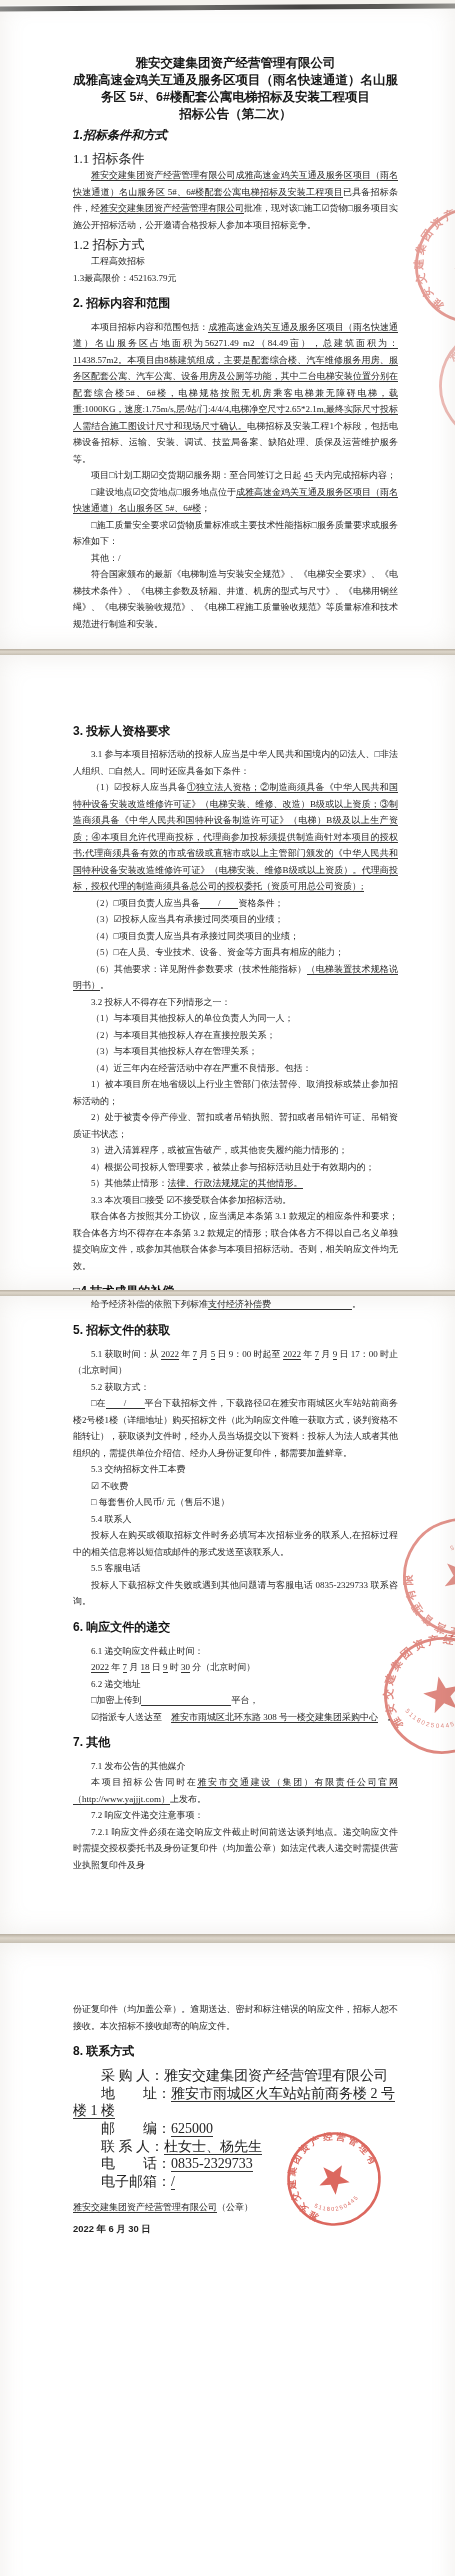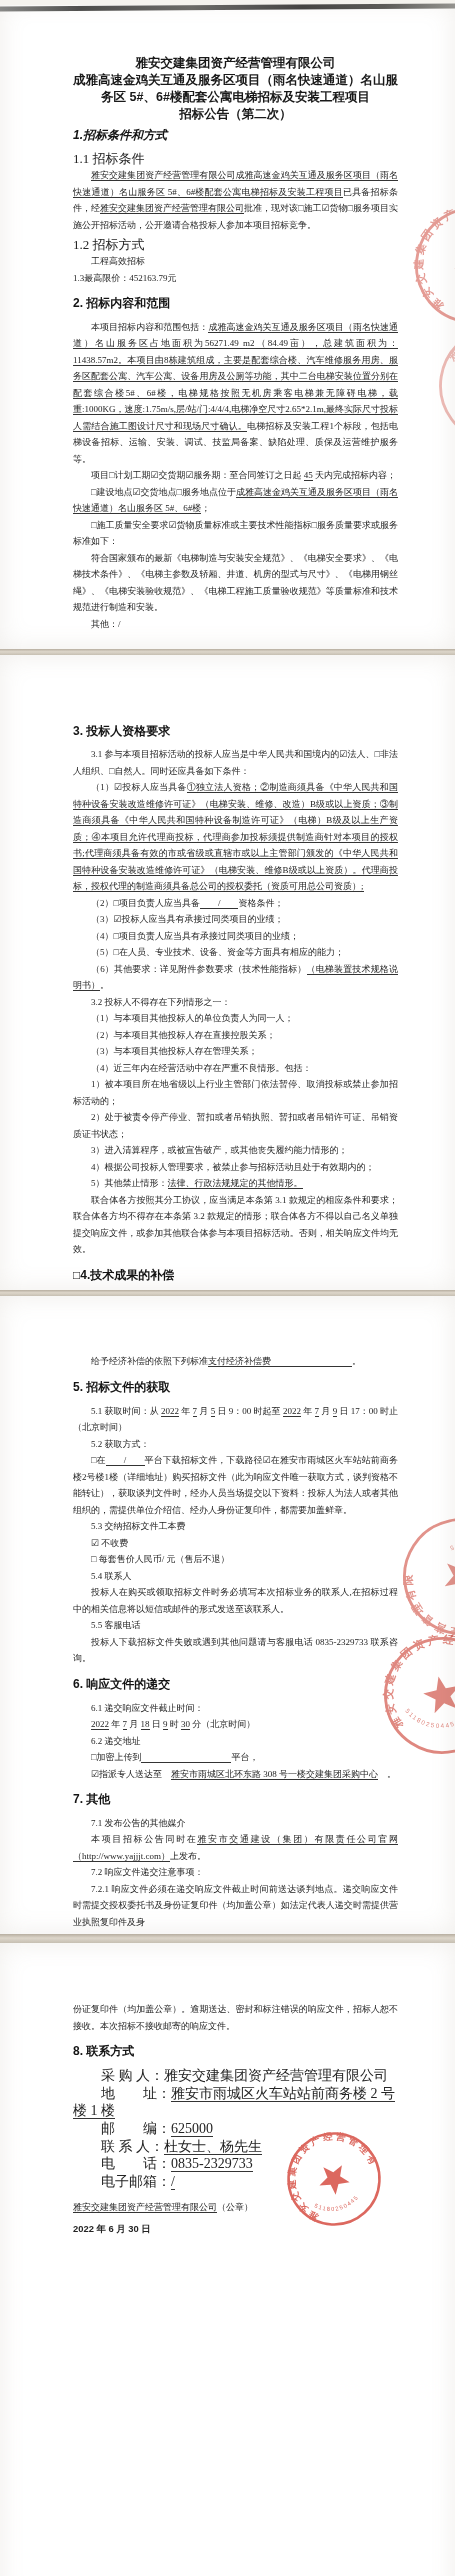--- a/index.html
+++ b/index.html
@@ -8,21 +8,21 @@
           font-family:"Liberation Serif","DejaVu Serif",serif;color:#242424;overflow:hidden;}
   .page{position:relative;width:455px;background:#ffffff;overflow:hidden;
         box-shadow:inset 0 0 26px rgba(150,138,115,.14);}
   .page-1{height:649px;}
   .page-2{height:635px;}
   .page-3{height:638px;}
   .page-4{height:663px;}
   .content{position:relative;padding:0 57px 0 73px;}
   .page-1 .content{padding-top:55px;}
   .page-2 .content{padding-top:59px;}
-  .page-3 .content{padding-top:57px;}
+  .page-3 .content{}
   .page-4 .content{padding-top:58px;}
 
   .blk{position:relative;}
   .blk span{white-space:pre-wrap;}
   .t{font-family:"Liberation Sans","DejaVu Sans",sans-serif;font-weight:bold;text-align:center;
      font-size:12.5px;line-height:17px;color:#191919;}
   .h2{font-family:"Liberation Sans","DejaVu Sans",sans-serif;font-weight:bold;font-size:12px;
       line-height:17px;margin:9px 0 6.8px;color:#141414;}
   .mtl{margin-top:4px;font-style:italic;}
   .sub{font-size:13px;line-height:16.5px;margin-top:3.4px;}
@@ -69,22 +69,22 @@
         <div class="blk sub"><span>1.1 招标条件</span></div>
         <div class="blk p ind"><span class="u">雅安交建集团资产经营管理有限公司成雅高速金鸡关互通及服务区项目（雨名快速通道）名山服务区 5#、6#楼配套公寓电梯招标及安装工程项目</span><span>已具备招标条件，经</span><span class="u">雅安交建集团资产经营管理有限公司</span><span>批准，现对该□施工☑货物□服务项目实施公开招标活动，公开邀请合格投标人参加本项目招标竞争。</span></div>
         <div class="blk sub"><span>1.2 招标方式</span></div>
         <div class="blk p ind"><span>工程高效招标</span></div>
         <div class="blk p"><span>1.3最高限价：452163.79元</span></div>
         <div class="blk h2"><span>2. 招标内容和范围</span></div>
         <div class="blk p ind"><span>本项目招标内容和范围包括：</span><span class="u">成雅高速金鸡关互通及服务区项目（雨名快速通道）名山服务区占地面积为56271.49 m2（84.49亩），总建筑面积为：11438.57m2。本项目由8栋建筑组成，主要是配套综合楼、汽车维修服务用房、服务区配套公寓、汽车公寓、设备用房及公厕等功能，其中二台电梯安装位置分别在配套综合楼5#、6#楼，电梯规格按照无机房乘客电梯兼无障碍电梯，载重:1000KG，速度:1.75m/s,层/站/门:4/4/4,电梯净空尺寸2.65*2.1m,最终实际尺寸投标人需结合施工图设计尺寸和现场尺寸确认。</span><span>电梯招标及安装工程1个标段，包括电梯设备招标、运输、安装、调试、技监局备案、缺陷处理、质保及运营维护服务等。</span></div>
         <div class="blk p ind"><span>项目□计划工期☑交货期☑服务期：至合同签订之日起 </span><span class="u">45</span><span> 天内完成招标内容；</span></div>
         <div class="blk p ind"><span>□建设地点☑交货地点□服务地点位于</span><span class="u">成雅高速金鸡关互通及服务区项目（雨名快速通道）名山服务区 5#、6#楼</span><span>；</span></div>
         <div class="blk p ind"><span>□施工质量安全要求☑货物质量标准或主要技术性能指标□服务质量要求或服务标准如下：</span></div>
+        <div class="blk p ind"><span>其他：/</span></div>
         <div class="blk p ind"><span>符合国家颁布的最新《电梯制造与安装安全规范》、《电梯安全要求》、《电梯技术条件》、《电梯主参数及轿厢、井道、机房的型式与尺寸》、《电梯用钢丝绳》、《电梯安装验收规范》、《电梯工程施工质量验收规范》等质量标准和技术规范进行制造和安装。</span></div>
-        <div class="blk p ind"><span>其他：/</span></div>
       </div>
 
     <div class="stamp stamp-p1a">
       <svg width="131" height="131" viewBox="0 0 230 230">
         <circle cx="115" cy="115" r="100" fill="none" stroke="#cf4a3d" stroke-width="5"></circle>
         <defs>
             <path id="arc-a1" d="M 37,152 A 88,88 0 1 1 193,152" fill="none"></path>
           </defs>
         <text fill="#cf4a3d" font-size="19" font-weight="bold" letter-spacing="6" font-family="Liberation Sans, sans-serif">
           <textPath href="#arc-a1">雅安交建集团资产经营管理有限公司</textPath>
@@ -121,20 +121,21 @@
         <div class="blk p ind"><span>3.2 投标人不得存在下列情形之一：</span></div>
         <div class="blk p ind"><span>（1）与本项目其他投标人的单位负责人为同一人；</span></div>
         <div class="blk p ind"><span>（2）与本项目其他投标人存在直接控股关系；</span></div>
         <div class="blk p ind"><span>（3）与本项目其他投标人存在管理关系；</span></div>
         <div class="blk p ind"><span>（4）近三年内在经营活动中存在严重不良情形。包括：</span></div>
         <div class="blk p ind"><span>1）被本项目所在地省级以上行业主管部门依法暂停、取消投标或禁止参加招标活动的；</span></div>
         <div class="blk p ind"><span>2）处于被责令停产停业、暂扣或者吊销执照、暂扣或者吊销许可证、吊销资质证书状态；</span></div>
         <div class="blk p ind"><span>3）进入清算程序，或被宣告破产，或其他丧失履约能力情形的；</span></div>
         <div class="blk p ind"><span>4）根据公司投标人管理要求，被禁止参与招标活动且处于有效期内的；</span></div>
         <div class="blk p ind"><span>5）其他禁止情形：</span><span class="u">法律、行政法规规定的其他情形。</span></div>
+        <div class="blk p ind"><span>3.3 本次项目□接受 ☑不接受联合体参加招标活动。</span></div>
         <div class="blk p ind"><span>联合体各方按照其分工协议，应当满足本条第 3.1 款规定的相应条件和要求；联合体各方均不得存在本条第 3.2 款规定的情形；联合体各方不得以自己名义单独提交响应文件，或参加其他联合体参与本项目招标活动。否则，相关响应文件均无效。</span></div>
         <div class="blk h2"><span>□4.技术成果的补偿</span></div>
       </div>
   </div>
 
   <div class="page-gap gap-b"></div>
 
   <div class="page page-3">
     <div class="content">
         <div class="blk p ind"><span>给予经济补偿的依照下列标准</span><span class="u">支付经济补偿费　　　　　　　　　</span><span>。</span></div>

